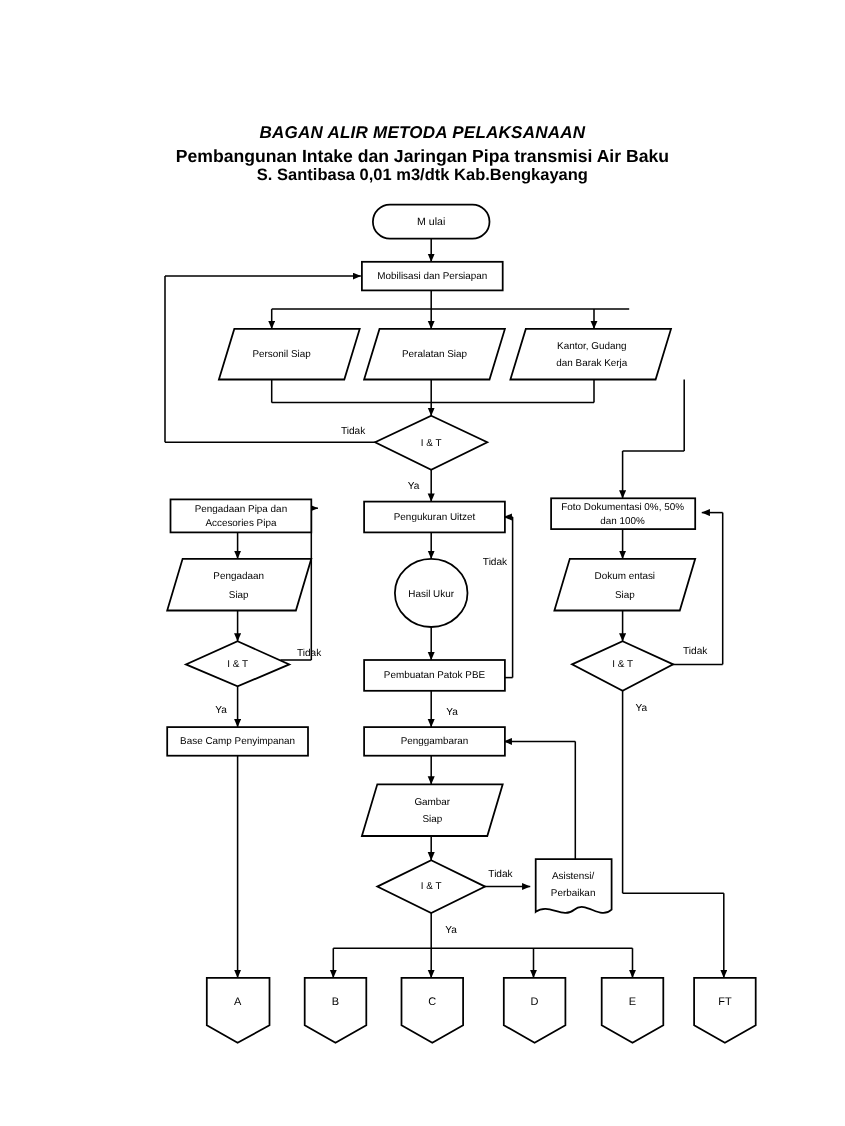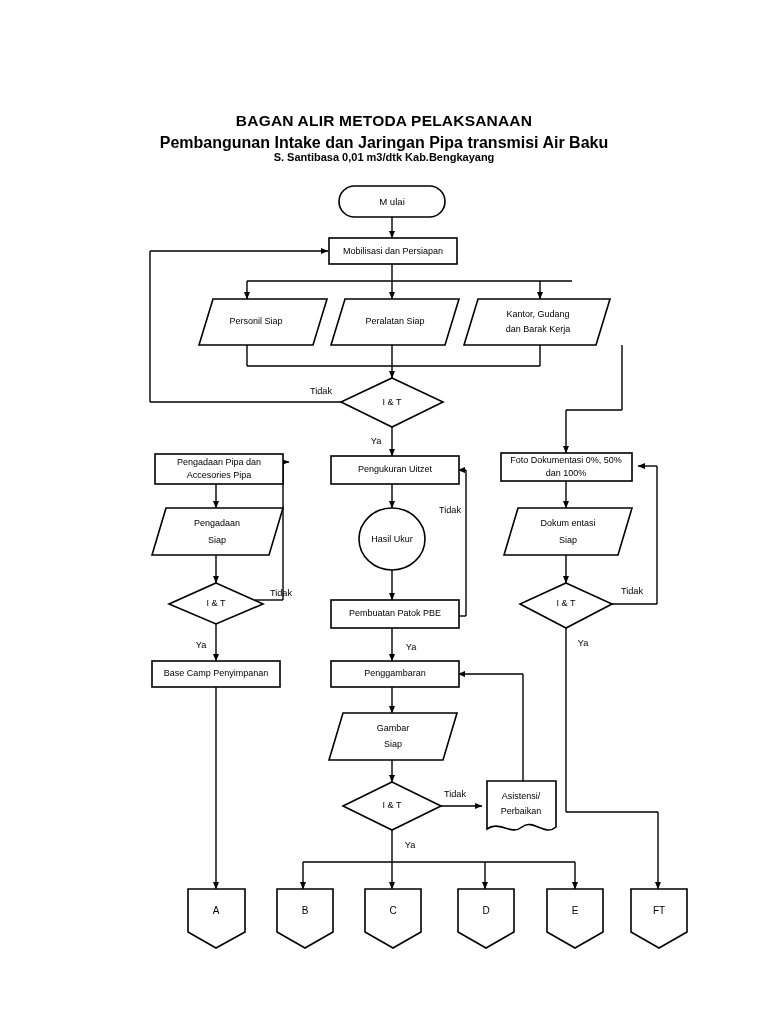--- a/index.html
+++ b/index.html
@@ -5,23 +5,23 @@
   html,body{margin:0;padding:0;}
   body{
     width:768px;height:1024px;
     background:#ffffff;
     font-family:"Liberation Sans", sans-serif;
     color:#000;
     overflow:hidden;
   }
   #page{position:relative;width:768px;height:1024px;}
   .hdr{position:absolute;left:0;width:768px;text-align:center;font-weight:bold;}
-  #title{top:112px;font-size:15.5px;letter-spacing:.2px;}
+  #title{top:112px;font-size:15.5px;letter-spacing:.2px;font-style:italic;}
   #sub1{top:134px;font-size:16px;}
-  #sub2{top:151px;font-size:11px;}
+  #sub2{top:151px;font-size:15px;}
   svg{position:absolute;left:0;top:0;}
   .shape2{fill:#ffffff;stroke:#000000;stroke-width:1.6;}
   .ln{stroke:#000000;stroke-width:1.4;fill:none;}
   .lbl{font-family:"Liberation Sans", sans-serif;font-size:9.6px;fill:#000;text-anchor:middle;dominant-baseline:middle;}
   .lbl-sm{font-family:"Liberation Sans", sans-serif;font-size:9px;fill:#000;text-anchor:middle;dominant-baseline:middle;}
   .edge{font-family:"Liberation Sans", sans-serif;font-size:9.2px;fill:#000;text-anchor:middle;dominant-baseline:middle;}
   .conn{font-family:"Liberation Sans", sans-serif;font-size:10px;fill:#000;text-anchor:middle;dominant-baseline:middle;}
 </style>
 </head>
 <body>

